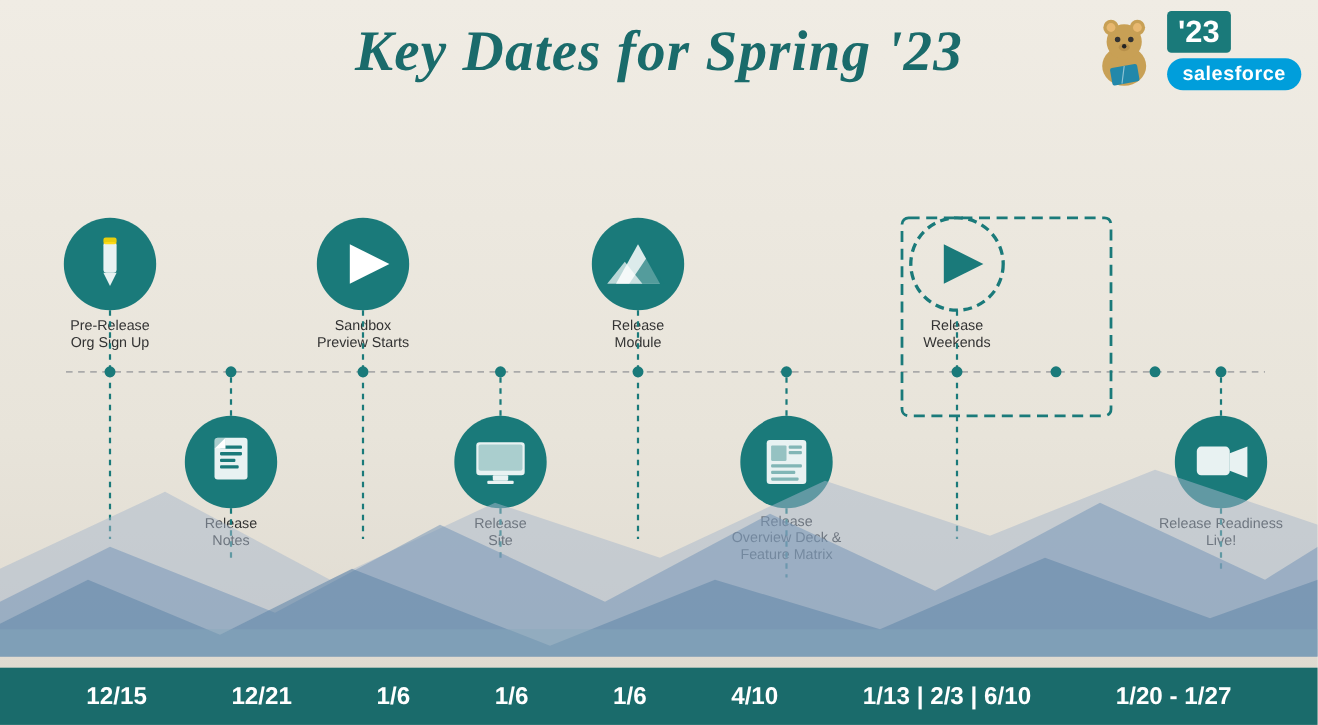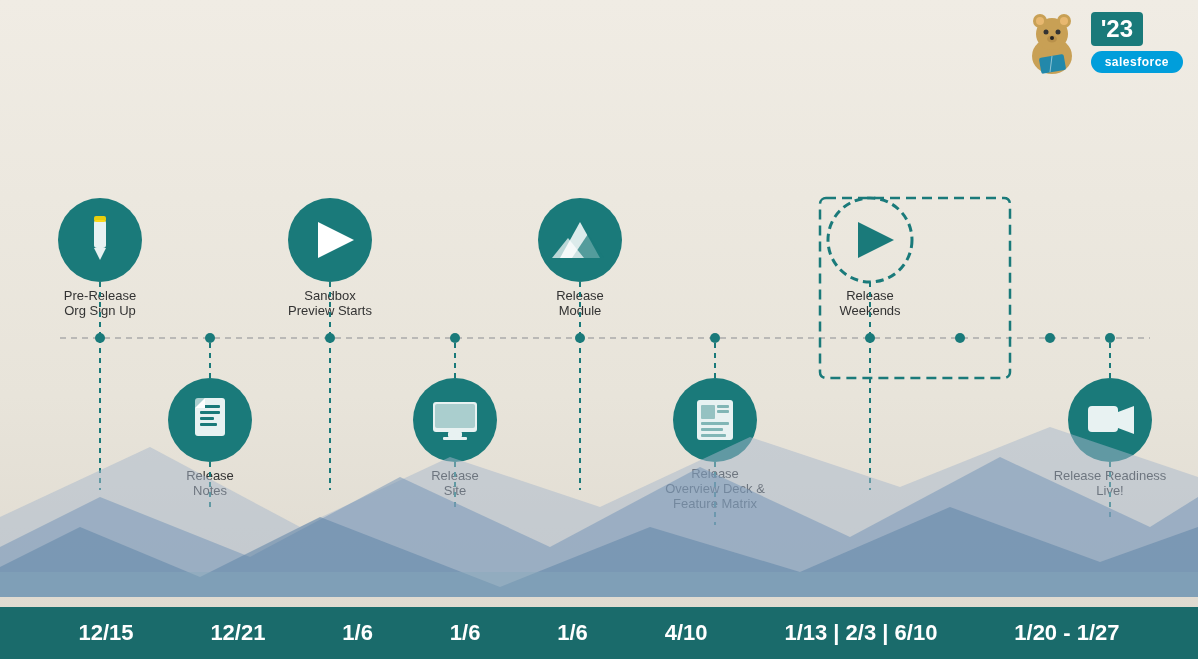--- a/index.html
+++ b/index.html
@@ -64,20 +64,21 @@
       align-items: flex-end;
       gap: 4px;
     }
 
   </style>
 </head>
 <body>
 
 <div class="page-wrapper">
 
+  <div class="title">Key Dates for Spring '23</div>
 
   <div class="logo-area">
     <div style="display:flex; gap:6px; align-items:center;">
 
       <svg width="65" height="65" viewBox="0 0 65 65">
 
         <ellipse cx="32" cy="46" rx="20" ry="18" fill="#c8a055"></ellipse>
 
         <circle cx="32" cy="24" r="16" fill="#c8a055"></circle>
 
@@ -89,22 +90,22 @@
 
         <circle cx="26" cy="22" r="2.5" fill="#333"></circle>
         <circle cx="38" cy="22" r="2.5" fill="#333"></circle>
         <ellipse cx="32" cy="29" rx="5" ry="3.5" fill="#b8904a"></ellipse>
         <circle cx="32" cy="28" r="2" fill="#222"></circle>
 
         <rect x="20" y="46" width="25" height="16" rx="2" fill="#2288aa" transform="rotate(-10 32 54)"></rect>
         <line x1="32" y1="46" x2="30" y2="62" stroke="white" stroke-width="1" opacity="0.5"></line>
       </svg>
       <div style="display:flex; flex-direction:column; gap:5px; align-items:flex-start;">
-        <div style="background:#1a7a7a; color:white; font-size:24px; font-weight:bold; padding:3px 10px; border-radius:4px;">'23</div>
-        <div style="background:#009EDB; color:white; font-size:12px; font-weight:bold; padding:4px 14px; border-radius:20px; letter-spacing:0.5px;">salesforce</div>
+        <div style="background:#1a7a7a; color:white; font-size:28px; font-weight:bold; padding:3px 10px; border-radius:4px;">'23</div>
+        <div style="background:#009EDB; color:white; font-size:18px; font-weight:bold; padding:4px 14px; border-radius:20px; letter-spacing:0.5px;">salesforce</div>
       </div>
     </div>
   </div>
 
   <svg style="position:absolute; top:110px; left:0; width:1198px; height:430px;">
 
     <line x1="60" y1="228" x2="1150" y2="228" stroke="#aaa" stroke-width="1.5" stroke-dasharray="6,5"></line>
 
     <circle cx="100" cy="130" r="42" fill="#1a7a7a"></circle>
 

